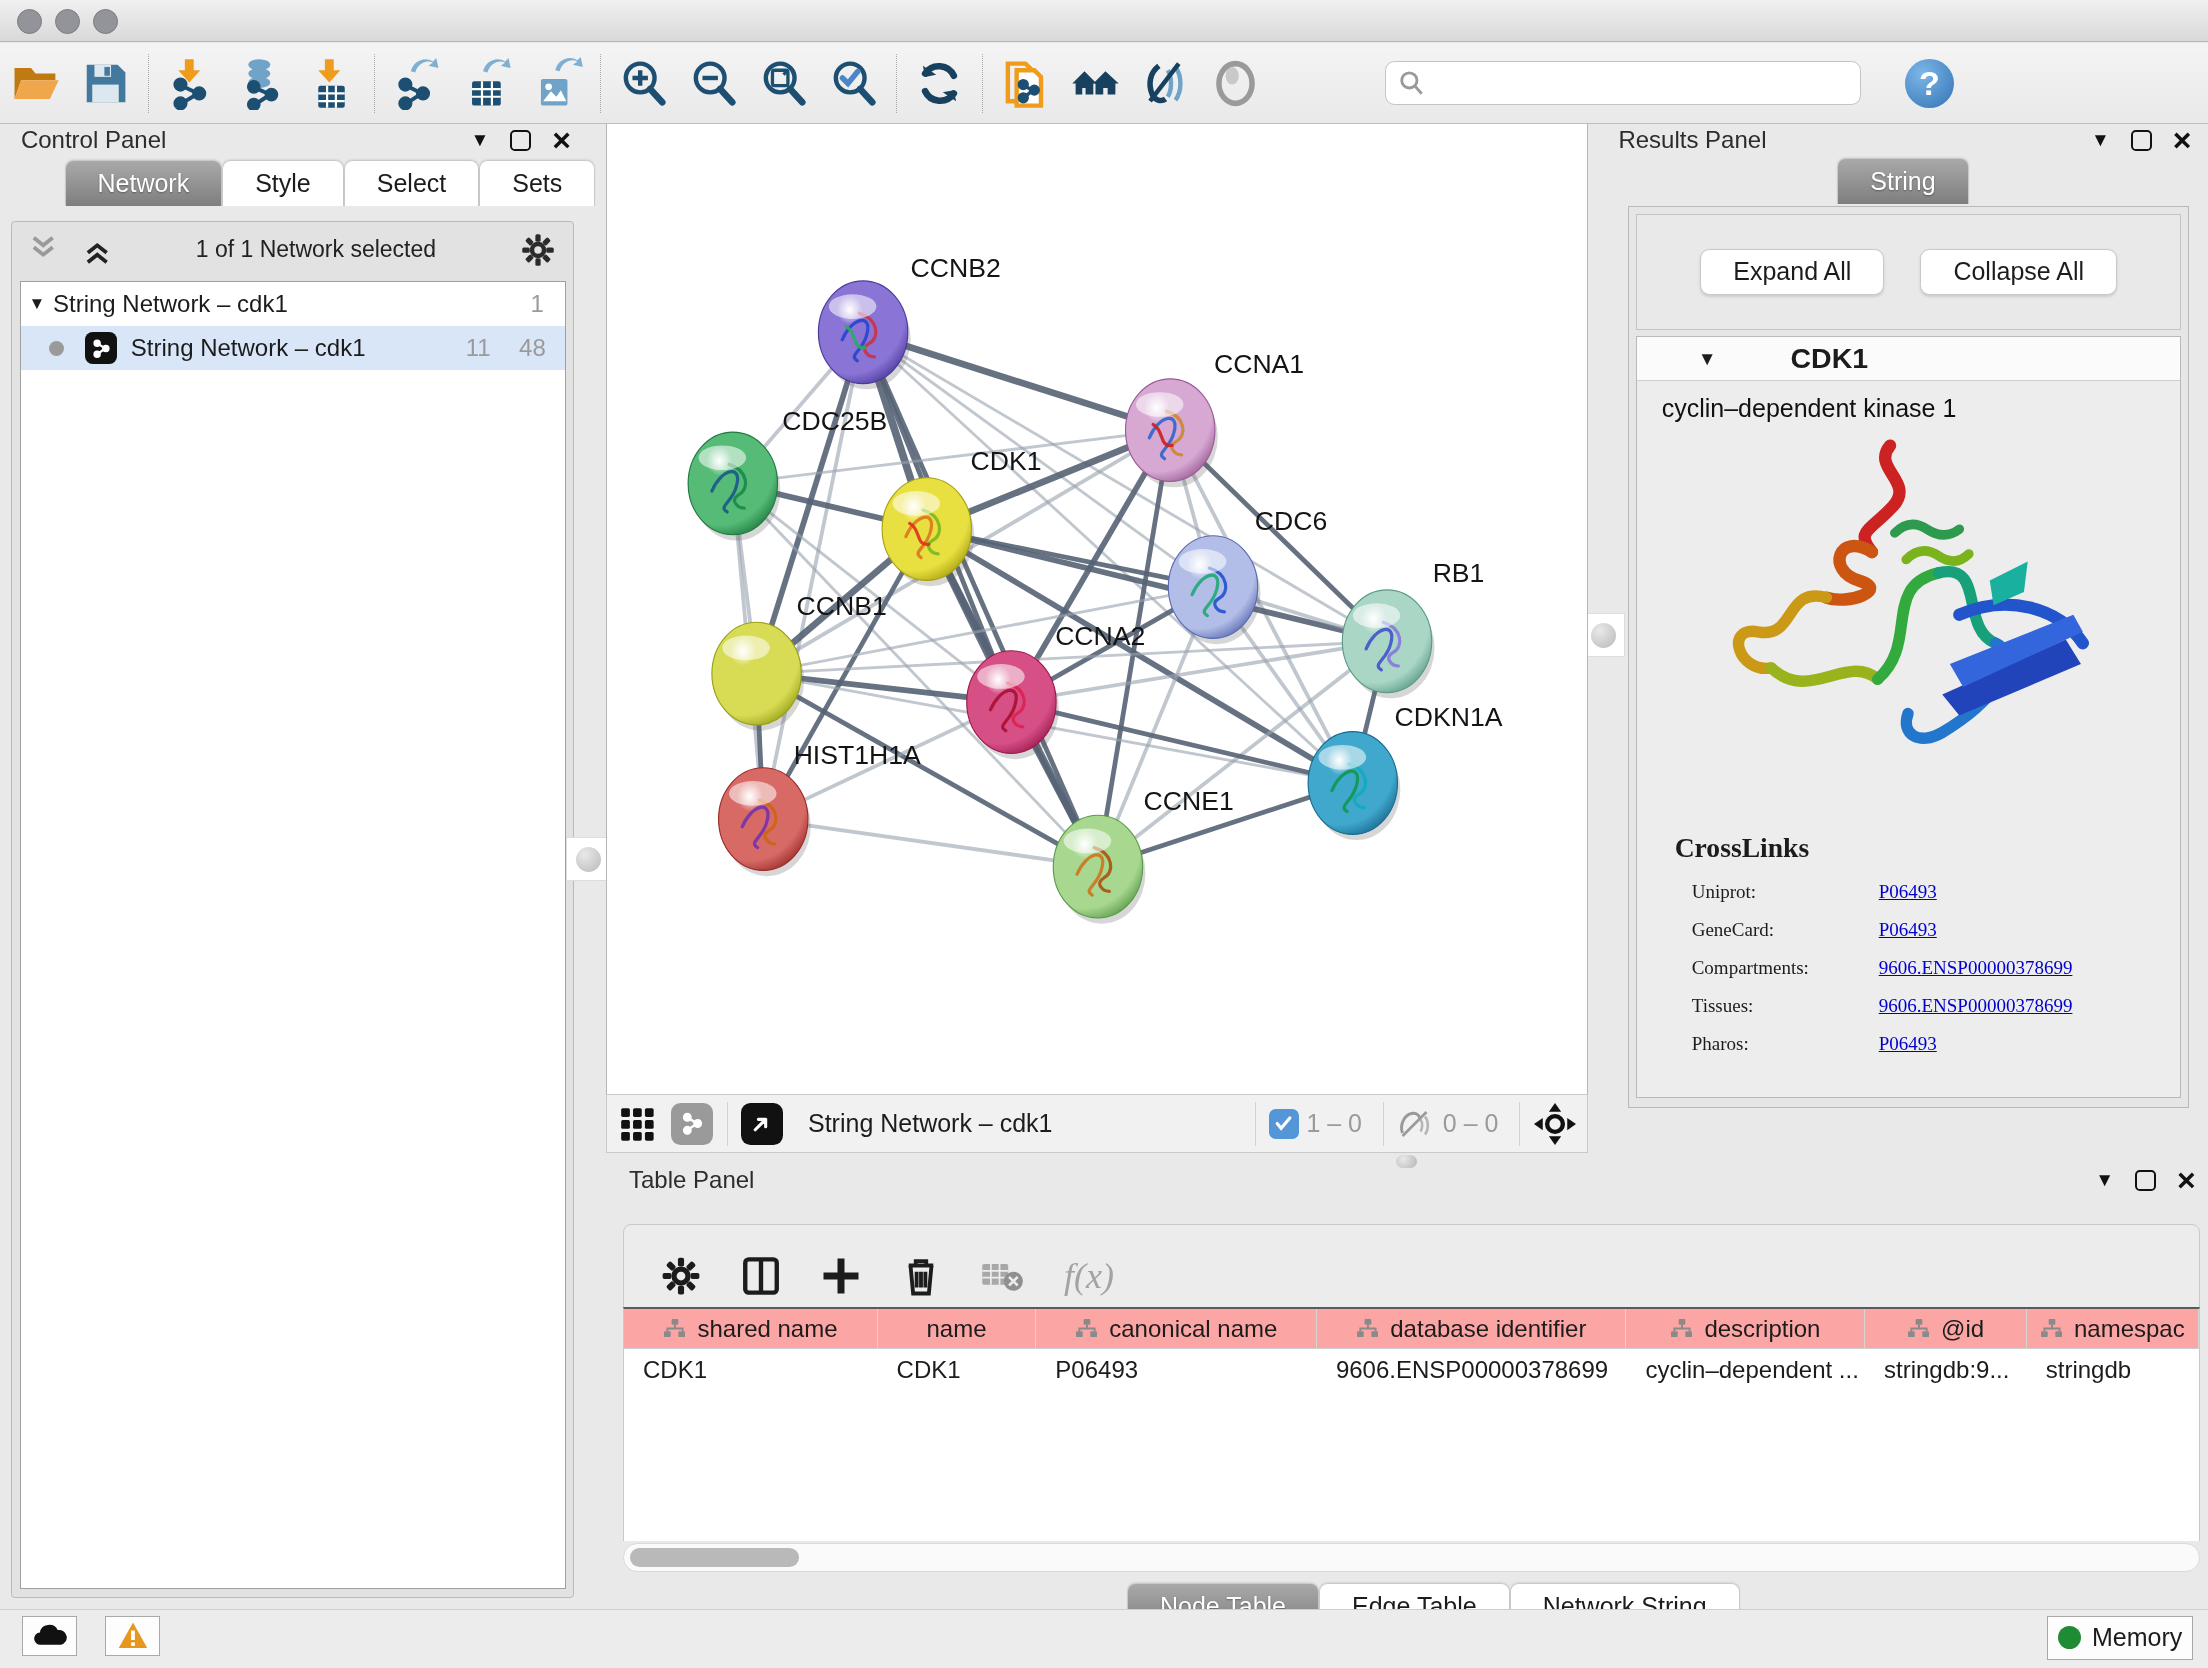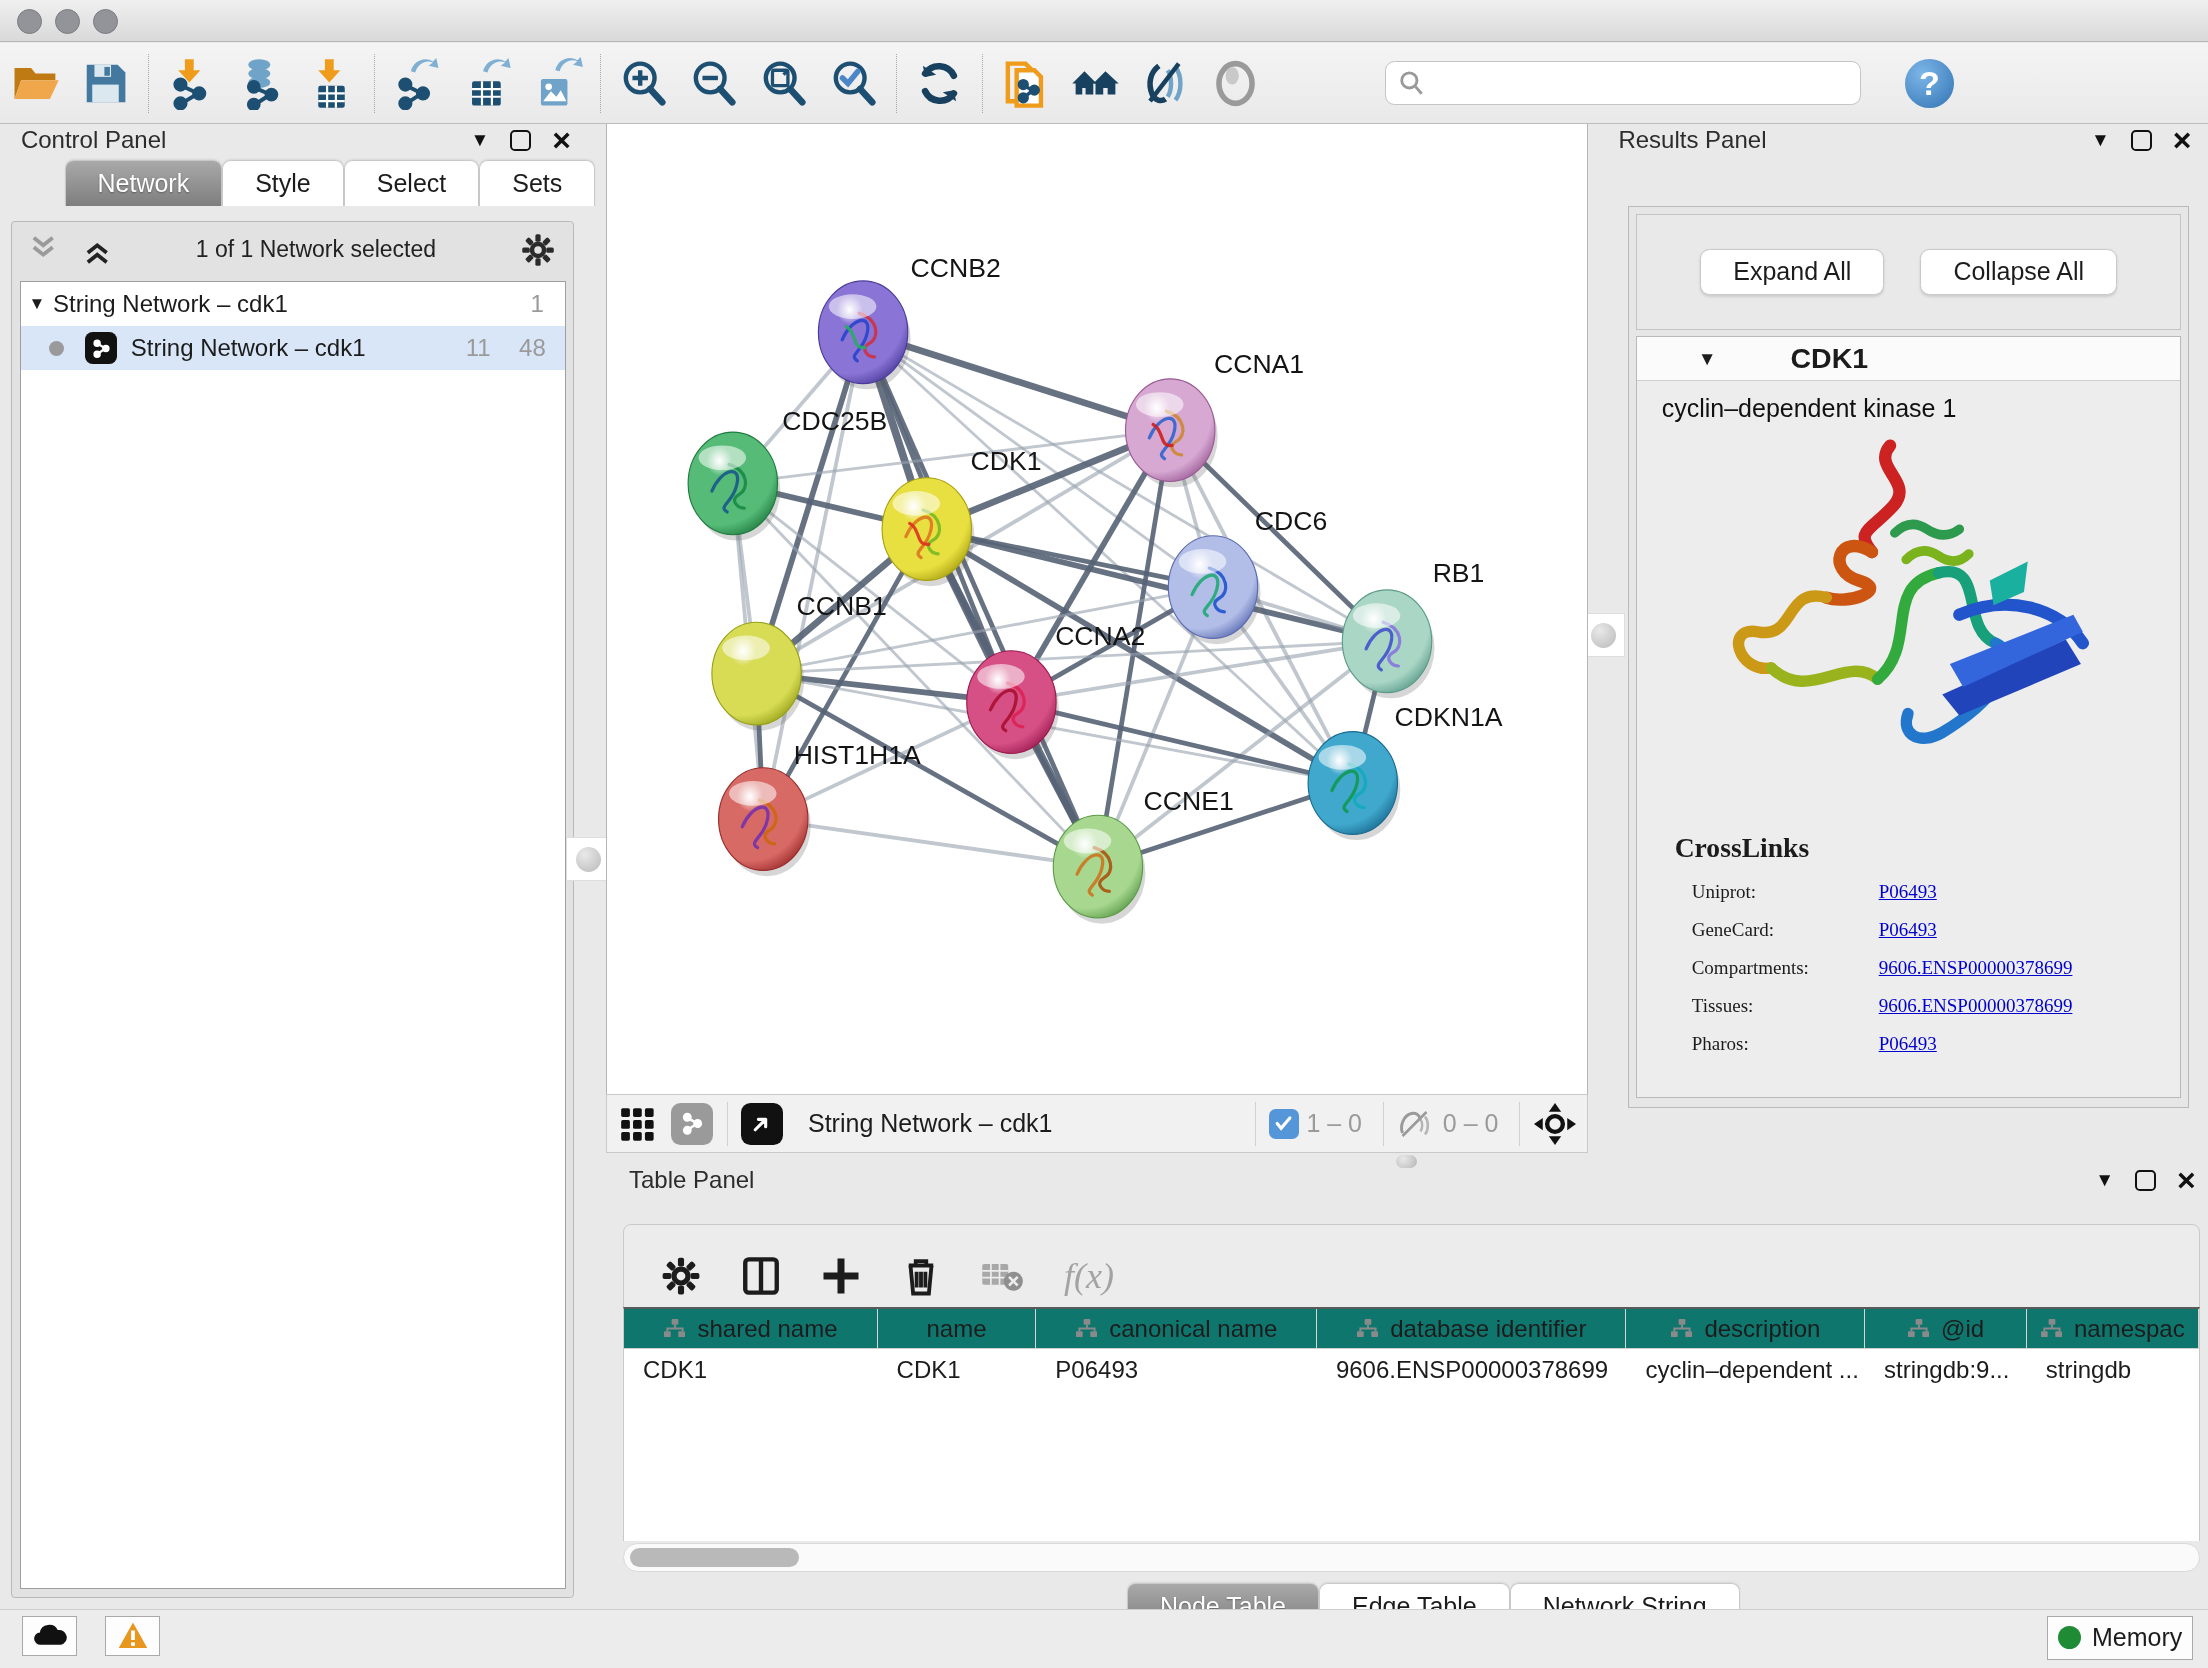--- a/index.html
+++ b/index.html
@@ -94,21 +94,21 @@
   .cl-row a { color:#0000cc; text-decoration:underline; }
 
   
   #table-panel { left:606px; top:1166px; width:1603px; height:447px; }
   #tp-header { display:flex; justify-content:space-between; align-items:center; padding:0 13.3px 3.8px 23px; }
   #tp-toolbar { position:absolute; left:17px; top:58px; right:9.5px; height:104px; background:#ececec;
     border:1px solid #c9c9c9; border-radius:8px; display:flex; align-items:center; gap:38px; padding-left:36px; }
   #tp-fx { font-family:"Liberation Serif", serif; font-style:italic; font-size:36px; color:#a3a3a3; }
   #tp-table { position:absolute; left:17px; top:141px; right:9.5px; height:234px; background:#fff;
     border-top:2.9px solid #5a5a5a; border-left:1px solid #c9c9c9; border-right:1px solid #c9c9c9; }
-  #tp-headrow { display:flex; height:40px; background:#0f766e; border-bottom:1px solid #cfcfcf;text-align:right; }
+  #tp-headrow { display:flex; height:40px; background:#fca5a5; border-bottom:1px solid #cfcfcf;text-align:right; }
   .th { display:flex; align-items:center; justify-content:center; gap:11.4px; font-size:24px; color:#1c1c1c;
     border-right:1px solid #d6d6d6; }
   #tp-datarow { display:flex; height:42px; }
   .td { font-size:24px; display:flex; align-items:center; padding-left:19px; }
   #tp-scroll { position:absolute; left:17px; top:377px; right:9.5px; height:28.5px; background:#fafafa; border:1px solid #d9d9d9; border-radius:14.3px; }
   #tp-thumb { position:absolute; left:5.7px; top:3.8px; width:169px; height:19px; background:#b9b9b9; border-radius:9.5px; }
   #tp-tabs { position:absolute; left:521px; top:417px; display:flex; }
 
   
   #bottom-bar { left:0; top:1609px; width:2208px; height:59px; background:#ececec; border-top:1px solid #cfcfcf; }
@@ -651,20 +651,23 @@
 </div>
 
 <div id="results-panel" class="abs">
   <div id="rp-header">
     <span class="panel-title">Results Panel</span>
     <span class="mini-ctrls">
       <span class="mini-tri">▼</span>
       <span class="mini-box"></span>
       <span class="mini-x">×</span>
     </span>
+  </div>
+  <div id="rp-tabs">
+    <span class="tab active">String</span>
   </div>
   <div id="rp-body">
     <div id="rp-btnbox">
       <span class="rp-btn">Expand All</span>
       <span class="rp-btn">Collapse All</span>
     </div>
     <div id="rp-card">
       <div id="rp-card-head">
         <span class="tri">▼</span>
         <span class="name">CDK1</span>

